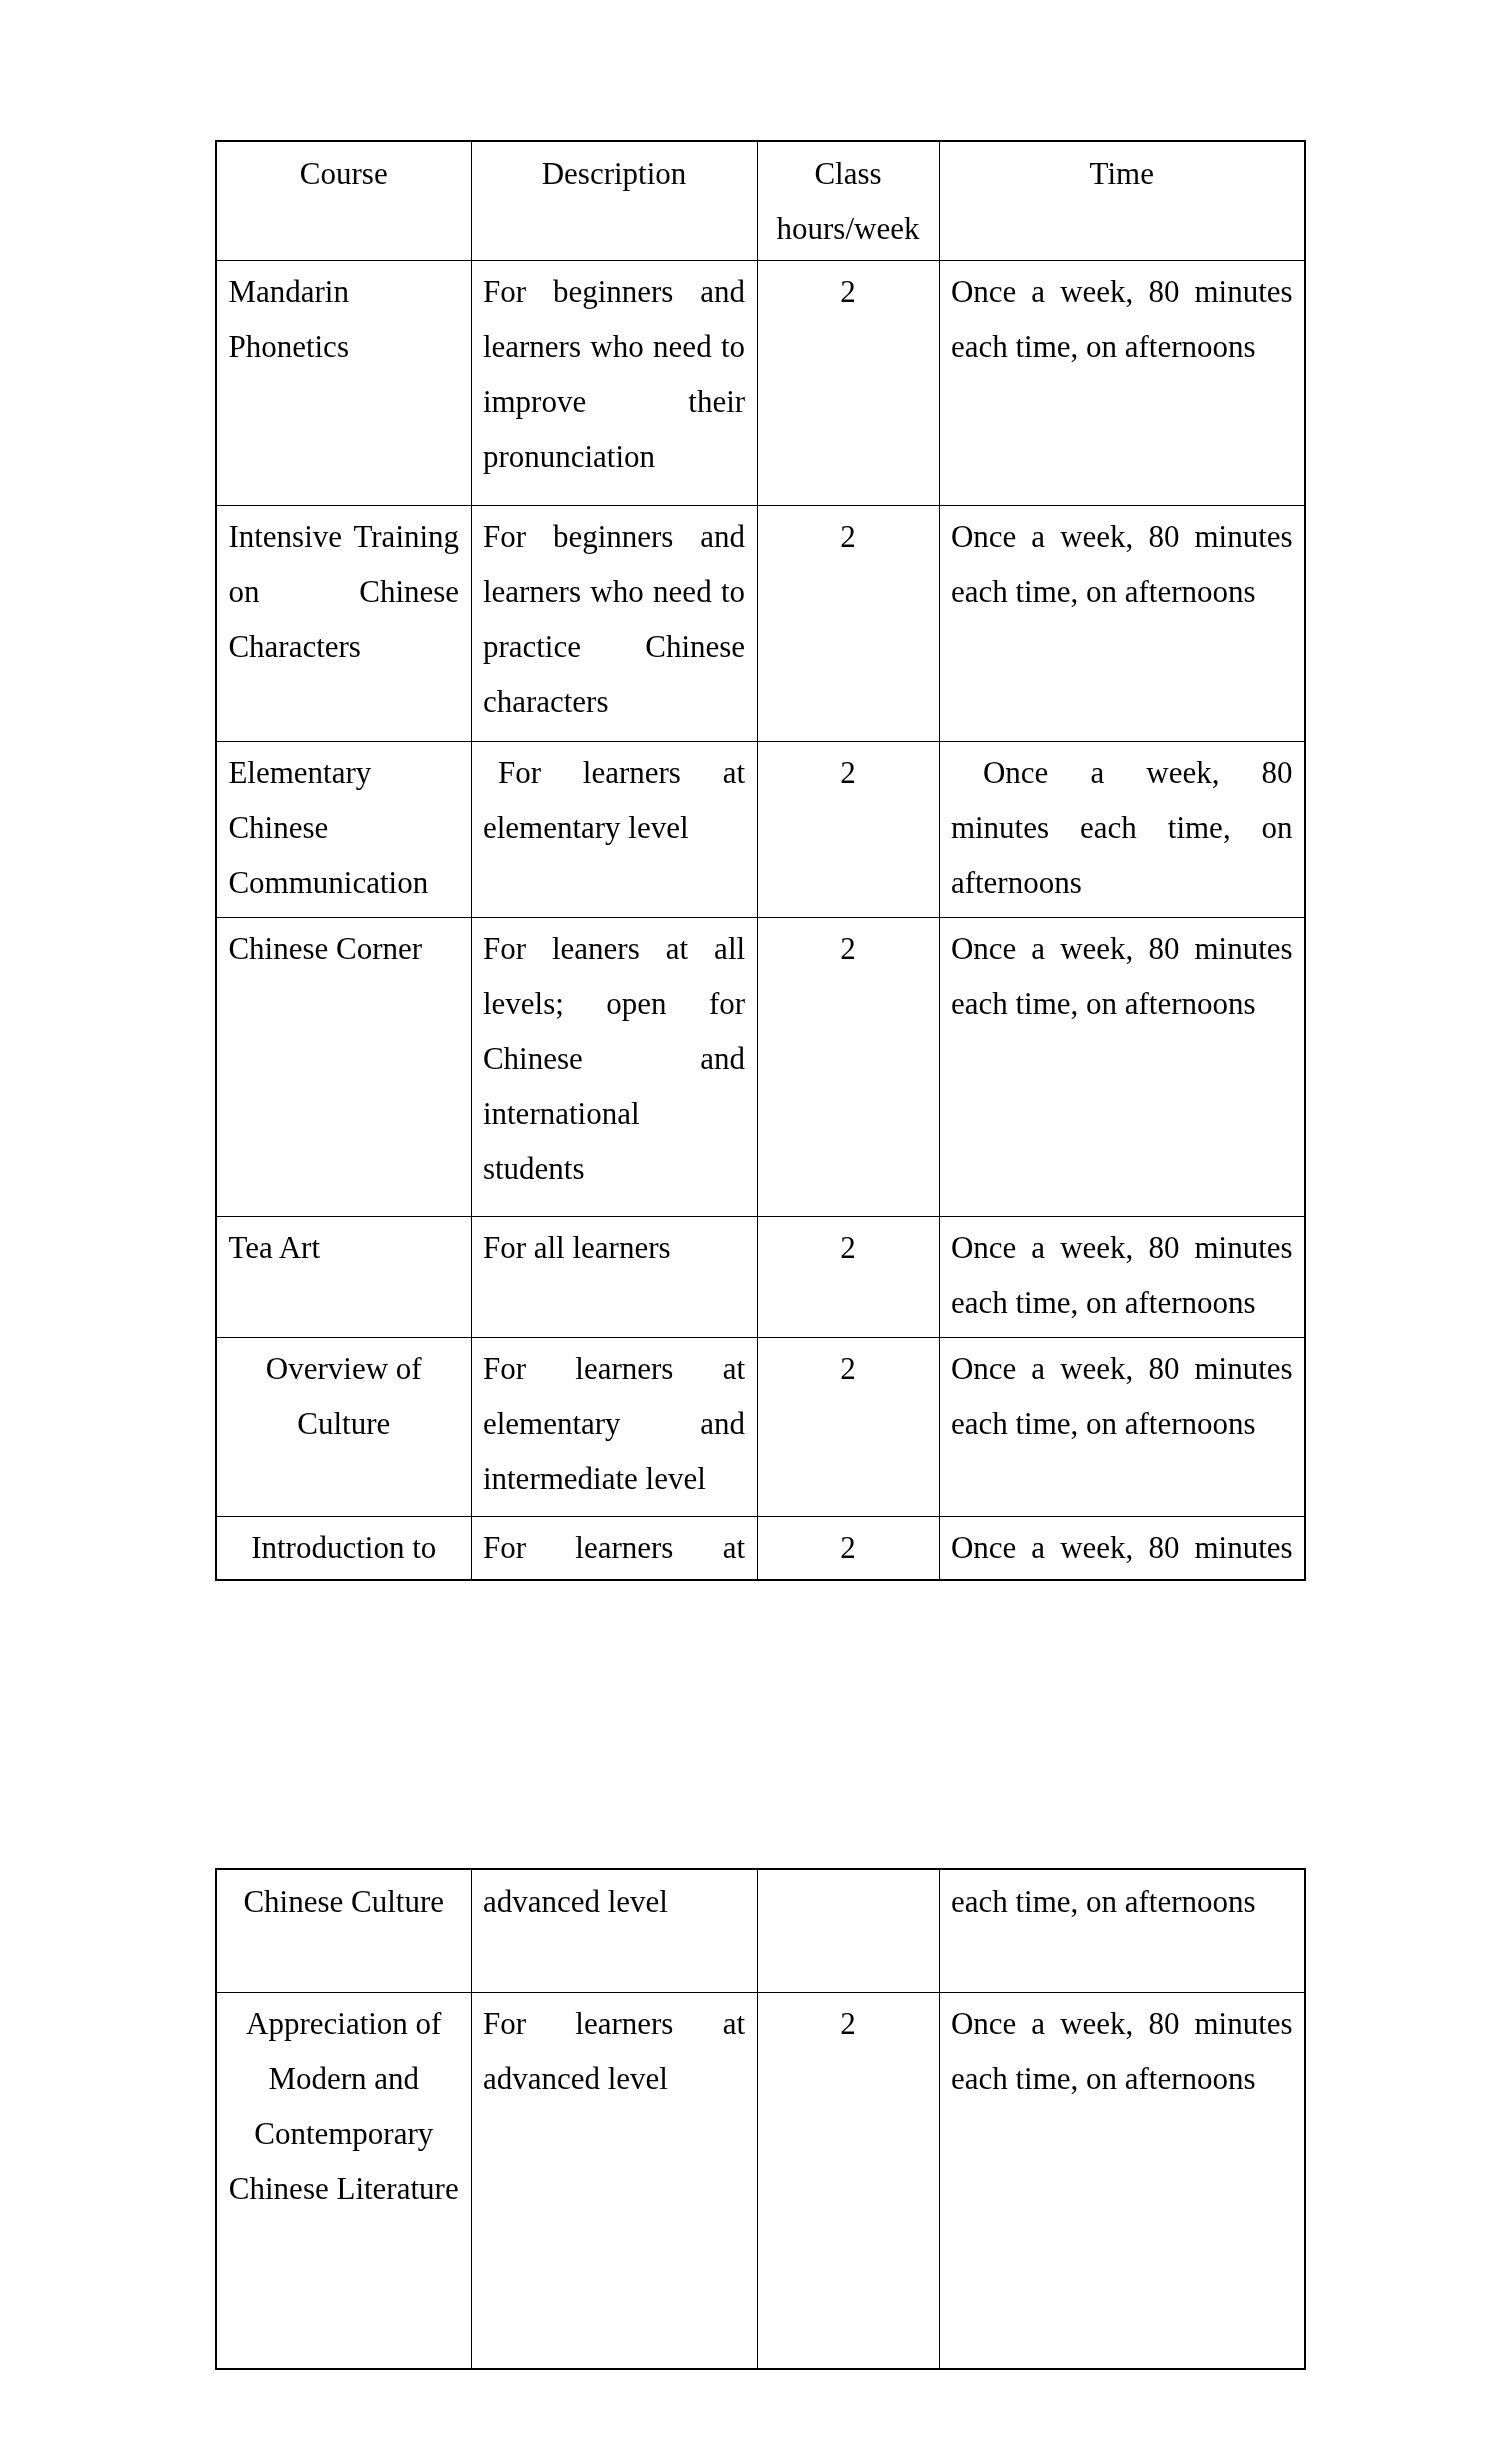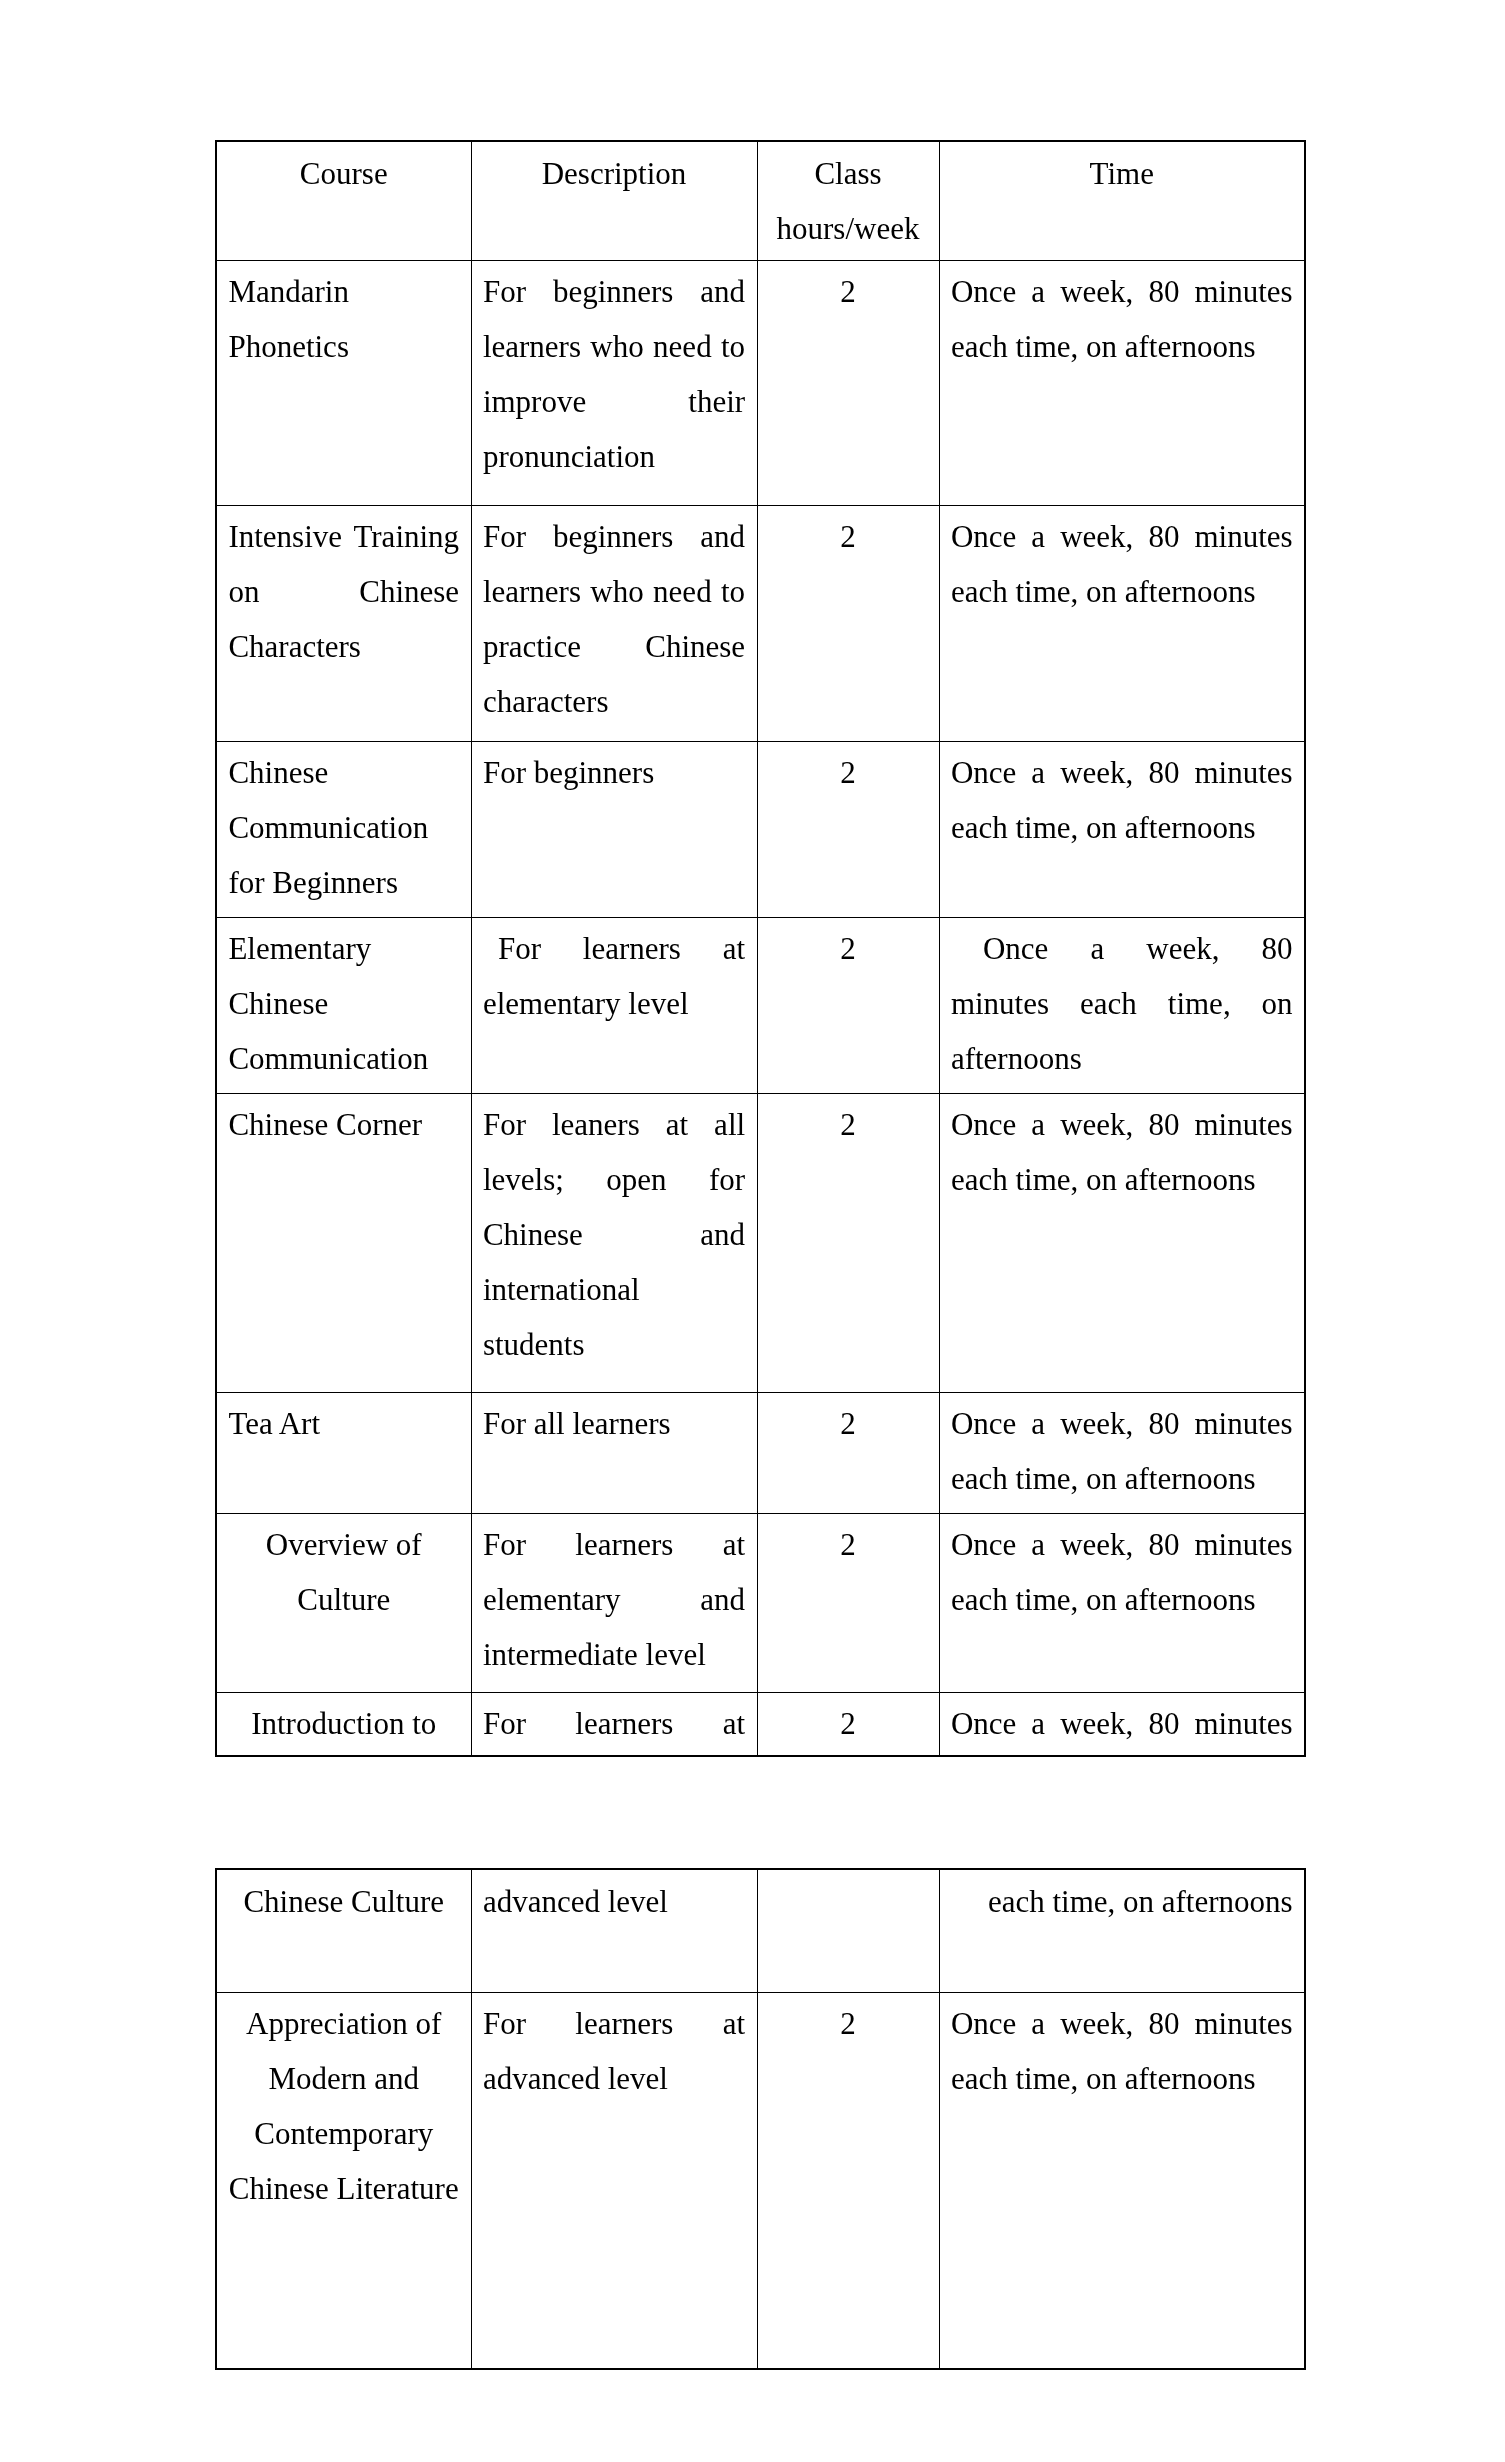--- a/index.html
+++ b/index.html
@@ -69,26 +69,20 @@
     <td class="hours">2</td>
     <td class="time">Once a week, 80 minutes each time, on afternoons</td>
   </tr>
   <tr style="height:236px">
     <td class="course">Intensive Training on Chinese Characters</td>
     <td class="desc">For beginners and learners who need to practice Chinese characters</td>
     <td class="hours">2</td>
     <td class="time">Once a week, 80 minutes each time, on afternoons</td>
   </tr>
   <tr style="height:176px">
-    <td class="course">Chinese Communication for Beginners</td>
-    <td class="desc">For beginners</td>
-    <td class="hours">2</td>
-    <td class="time">Once a week, 80 minutes each time, on afternoons</td>
-  </tr>
-  <tr style="height:176px">
     <td class="course">Elementary Chinese Communication</td>
     <td class="desc indent-sm">For learners at elementary level</td>
     <td class="hours">2</td>
     <td class="time indent-lg">Once a week, 80 minutes each time, on afternoons</td>
   </tr>
   <tr style="height:299px">
     <td class="course">Chinese Corner</td>
     <td class="desc">For leaners at all levels; open for Chinese and international students</td>
     <td class="hours">2</td>
     <td class="time">Once a week, 80 minutes each time, on afternoons</td>
@@ -119,21 +113,21 @@
     <col style="width:255px">
     <col style="width:286px">
     <col style="width:182px">
     <col style="width:366px">
   </colgroup>
   <tbody>
       <tr style="height:123px">
     <td class="course center">Chinese Culture</td>
     <td class="desc" style="text-align:left">advanced level</td>
     <td class="hours"></td>
-    <td class="time" style="text-align:right">each time, on afternoons</td>
+    <td class="time" style="text-align:left">each time, on afternoons</td>
   </tr>
   <tr style="height:377px">
     <td class="course center">Appreciation of Modern and Contemporary Chinese Literature</td>
     <td class="desc v-mid">For learners at advanced level</td>
     <td class="hours v-mid">2</td>
     <td class="time v-mid">Once a week, 80 minutes each time, on afternoons</td>
   </tr>
 </tbody>
   </table>
 

